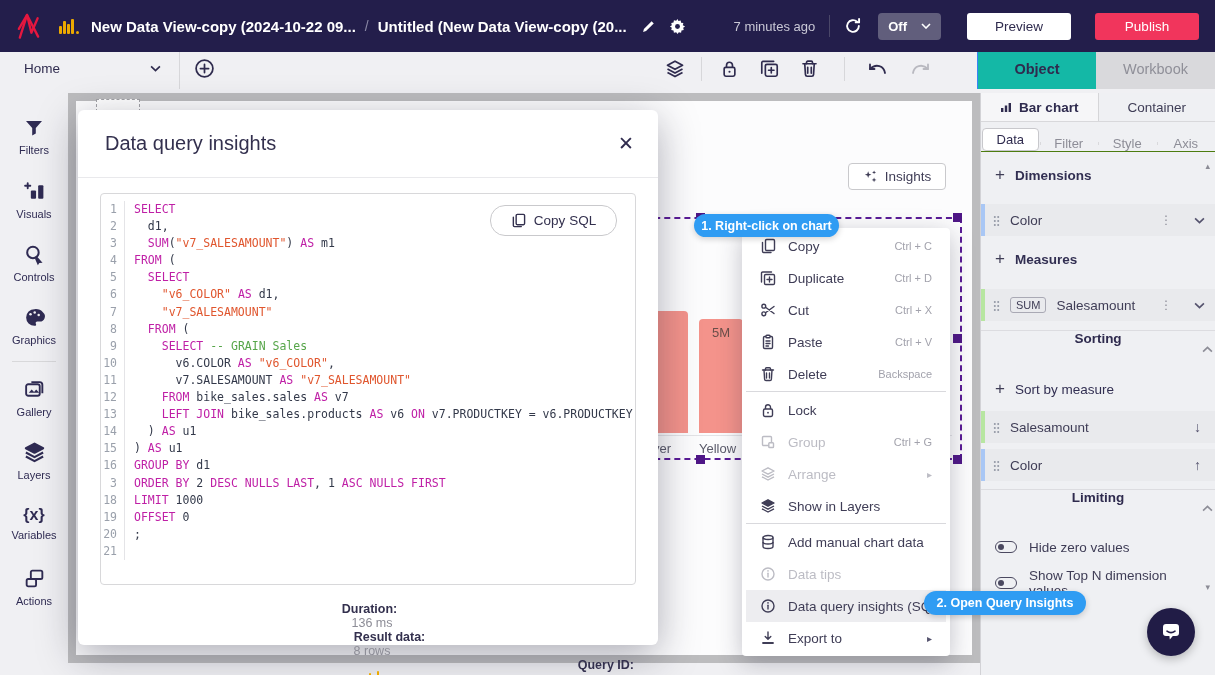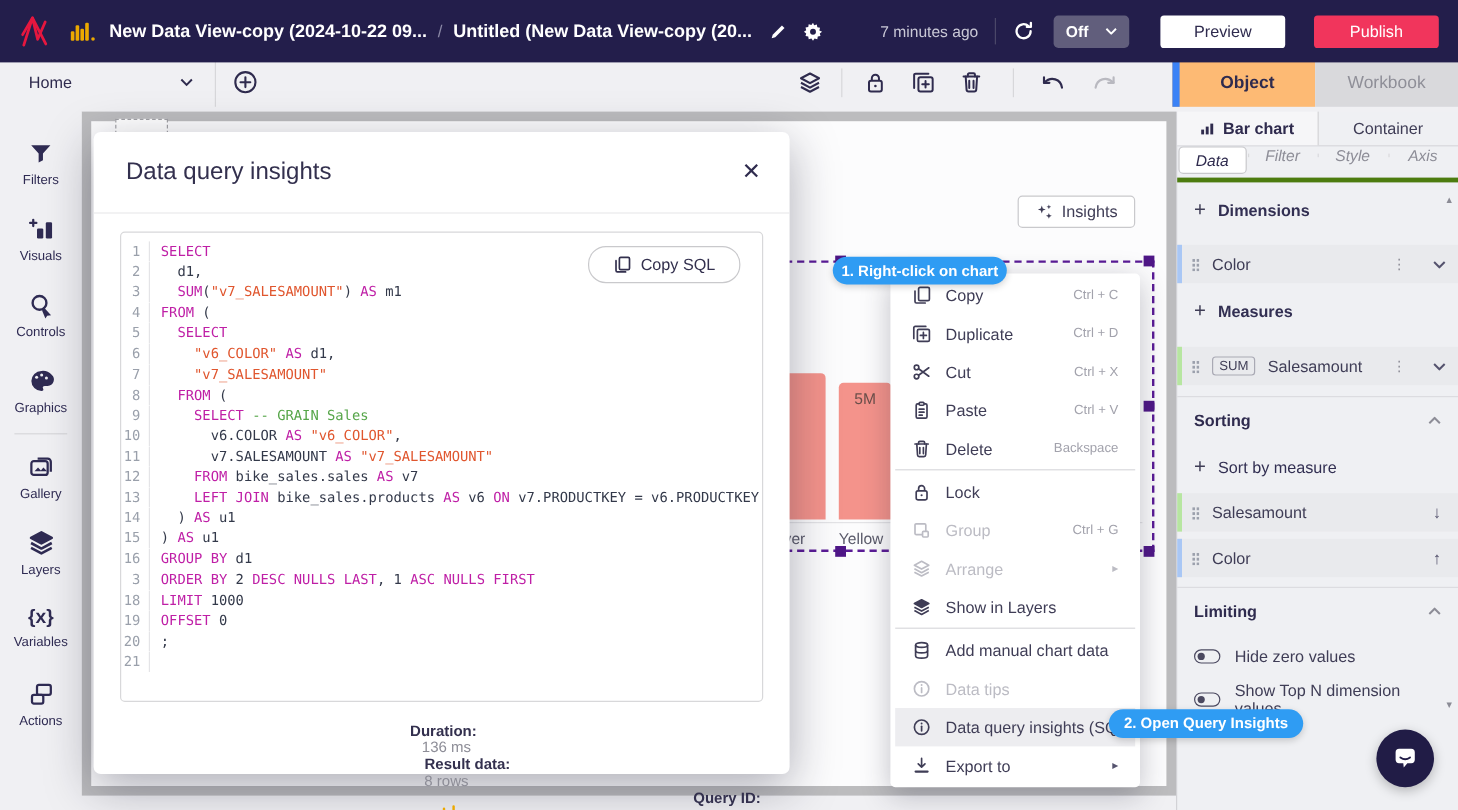--- a/index.html
+++ b/index.html
@@ -20,21 +20,21 @@
   .lbars i { display:block; width:2.5px; background:#eca900; border-radius:1px; }
   .lbars i:nth-child(1){height:8px;} .lbars i:nth-child(2){height:13px;} .lbars i:nth-child(3){height:10px;} .lbars i:nth-child(4){height:15px;}
   .lbars b { display:block; width:3px; height:3px; background:#eca900; border-radius:50%; margin-left:1px; }
 
   
   #toolbar { position:absolute; left:0; top:52px; width:1215px; height:33px; background:#f0f0f3; display:flex; align-items:center; z-index:15; }
   .home-box { width:180px; height:41px; display:flex; align-items:center; justify-content:space-between; padding:0 18px 0 24px; border-right:1px solid #d7d7da; font-size:13.5px; color:#2f2b4e; cursor:pointer; }
   .tbi { color:#2f2b4e; display:flex; align-items:center; justify-content:center; cursor:pointer; }
   .vline-lt { width:1px; height:24px; background:#d7d7da; }
   .tb-tab { width:119px; height:41px; display:flex; align-items:center; justify-content:center; font-size:14.5px; }
-  .tb-tab.active { background:#fdba74; color:#2f2b4e; font-weight:bold; border-left:6px solid #3b82f6; }
+  .tb-tab.active { background:#14b8a6; color:#2f2b4e; font-weight:bold; border-left:1px solid #3b82f6; }
   .tb-tab.inactive { background:#d9d9dc; color:#8f8f98; }
 
   
   #sidebar { position:absolute; left:0; top:93px; width:68px; height:582px; background:#f0f0f3; padding-top:12px; z-index:5; }
   .sb-item { height:63px; display:flex; flex-direction:column; align-items:center; justify-content:center; gap:5px; color:#2f2b53; cursor:pointer; }
   .sb-item span.lab { font-size:11px; }
   .sb-div { width:44px; height:1px; background:#d8d8da; margin:4px auto; }
 
   
   #canvas { position:absolute; left:68px; top:93px; width:912px; height:570px; background:#bcbcbe; z-index:1; }
@@ -79,36 +79,36 @@
   .pill { position:absolute; background:#2f9cf3; color:#fff; font-weight:bold; font-size:12.5px; border-radius:12px; display:flex; align-items:center; justify-content:center; z-index:40; box-shadow:0 2px 6px rgba(0,0,0,.18); white-space:nowrap; }
   #pill1 { left:694px; top:214px; width:145px; height:23px; }
   #pill2 { left:924px; top:591px; width:162px; height:24px; }
 
   
   #panel { position:absolute; left:980px; top:93px; width:235px; height:582px; background:#eff0f3; border-left:1px solid #d2d2d6; z-index:10; }
   #panel-tabs2 { height:29px; display:flex; border-bottom:1px solid #d8d8db; }
   .p2cell { flex:1; display:flex; align-items:center; justify-content:center; gap:7px; font-size:13.5px; color:#3f3d56; cursor:pointer; }
   .p2cell.active { background:#f6f6f8; font-weight:bold; color:#2f2b4e; }
   .p2cell + .p2cell { border-left:1px solid #d5d5d8; }
-  #subtabs { height:30px; display:flex; align-items:flex-start; border-bottom:4px solid #4d7c0f;font-style:italic; }
+  #subtabs { height:30px; display:flex; align-items:flex-end; border-bottom:1px solid #4d7c0f; }
   .stcell { flex:1; display:flex; align-items:center; justify-content:center; font-size:13px; color:#8d8d97; cursor:pointer; position:relative; }
   .stcell + .stcell::before { content:""; position:absolute; left:0; top:6px; bottom:6px; width:1px; background:#d9d9dc; }
   .stcell.active { color:#2f2b4e; }
   .stpill { background:#fff; border:1px solid #c8c8cc; border-radius:4px; padding:3px 14px; }
   .addrow { display:flex; align-items:center; gap:10px; padding:0 14px; font-size:13.5px; color:#322f52; }
   .addrow .plus { font-size:17px; font-weight:normal; color:#3f3d56; }
   .addrow.bold { font-weight:bold; }
   .prow { height:32px; margin:0; background:#e9eaed; display:flex; align-items:center; gap:10px; padding:0 10px 0 12px; position:relative; font-size:13.5px; color:#3f3d56; }
   .prow::before { content:""; position:absolute; left:0; top:0; bottom:0; width:4px; background:#a9c7f5; }
   .prow.green::before { background:#b7e6a1; }
   .dots { width:7px; height:11px; flex:none; background-image:radial-gradient(circle, #9ba0ac 1.05px, transparent 1.3px); background-size:3.5px 4px; }
   .kebab { margin-left:auto; color:#8d8d97; font-size:12px; cursor:pointer; }
   .rowchev { margin-left:12px; cursor:pointer; }
   .sum-badge { border:1px solid #a9a9b4; border-radius:3px; font-size:11px; padding:1px 5px; color:#3f3d56; }
-  .sechead { display:flex; align-items:center; padding:0 14px; font-size:13.5px; font-weight:bold; color:#2f2b4e; border-top:1px solid #dcdce0; }
+  .sechead { display:flex; align-items:center; padding:0 2px; font-size:13.5px; font-weight:bold; color:#2f2b4e; border-top:1px solid #dcdce0;flex-direction:column; }
   .sechead .chev { margin-left:auto; cursor:pointer; }
   .sortdir { margin-left:auto; font-size:14px; color:#55536e; padding-right:4px; }
   .togrow { height:36px; display:flex; align-items:center; gap:12px; padding:0 14px; font-size:13.5px; color:#3f3d56; }
   .tog { width:22px; height:12px; border:1.5px solid #4b4960; border-radius:7px; position:relative; flex:none; cursor:pointer; }
   .tog .knob { position:absolute; left:2px; top:1.6px; width:6px; height:6px; background:#4b4960; border-radius:50%; }
   .scroll-arrow { position:absolute; font-size:9px; color:#8b8b95; cursor:pointer; }
 
   
   #chat-bubble { position:absolute; left:1147px; top:608px; width:48px; height:48px; background:#211c46; border-radius:50%; display:flex; align-items:center; justify-content:center; z-index:50; cursor:pointer; box-shadow:0 3px 10px rgba(0,0,0,.25); }
 </style>

